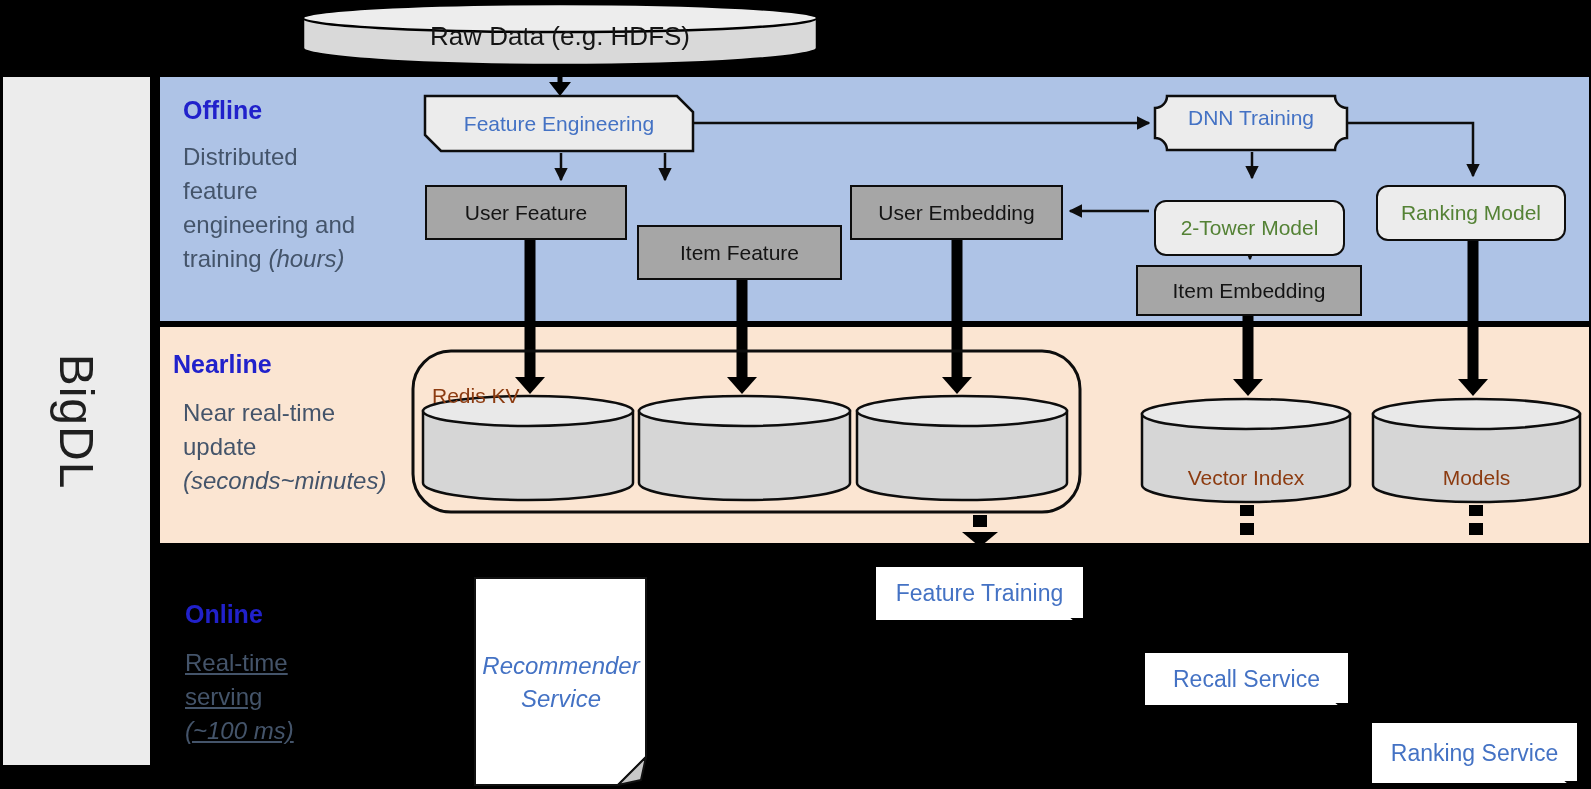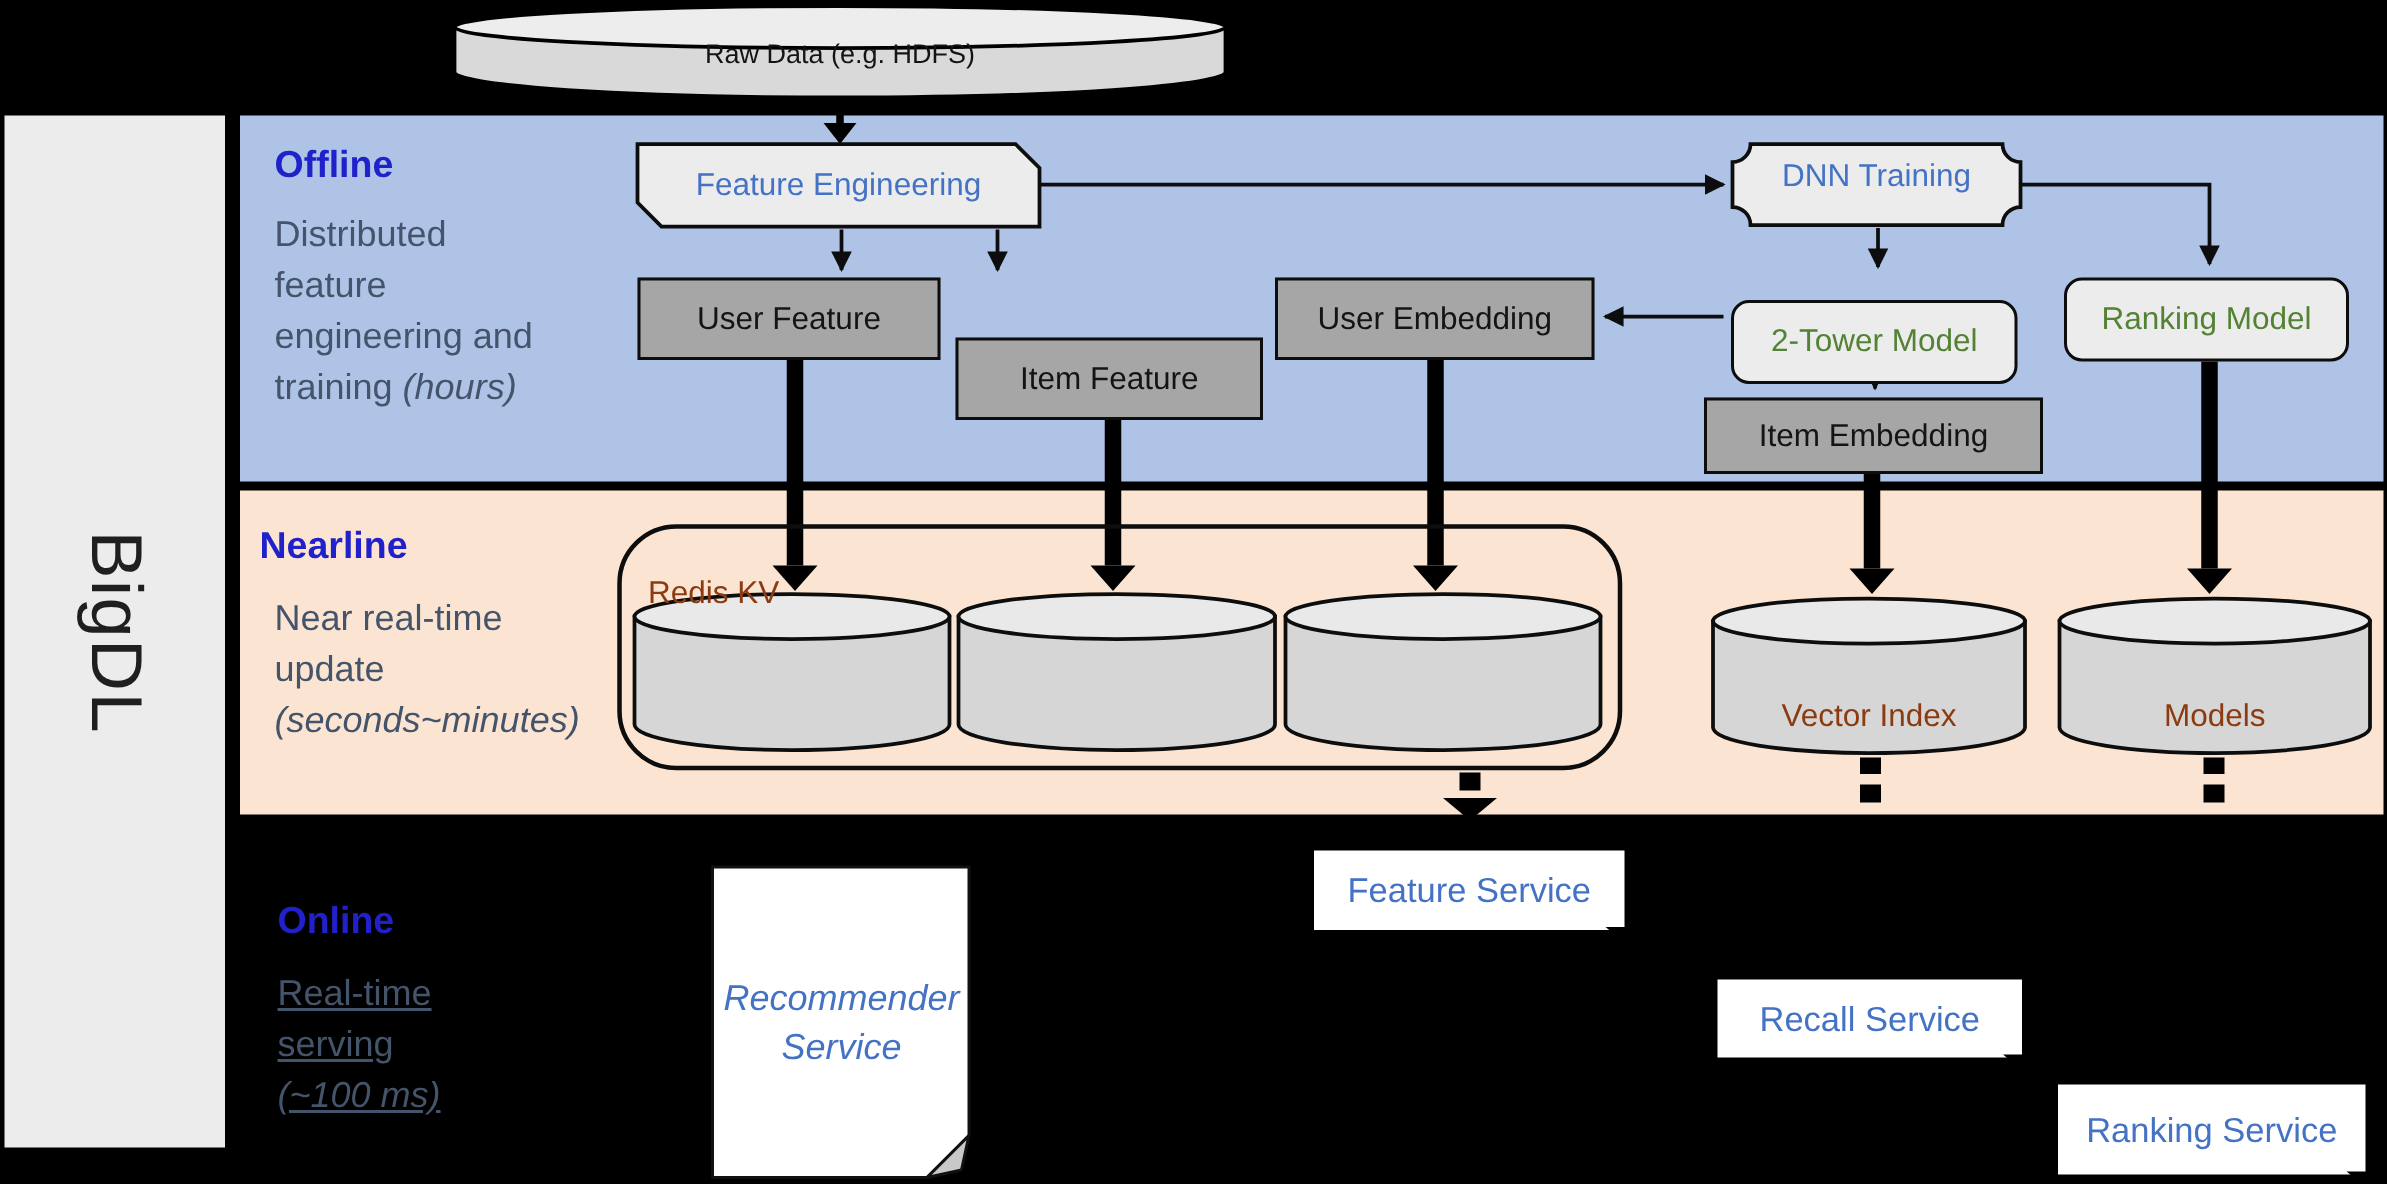--- a/index.html
+++ b/index.html
@@ -120,21 +120,21 @@
       <rect x="1469" y="505" width="14" height="11" fill="#000"></rect>
       <rect x="1469" y="523" width="14" height="12" fill="#000"></rect>
     </g>
 
     <g>
       <path d="M475,578 H646 V757 L618,785 H475 Z" fill="#ffffff" stroke="#111" stroke-width="2"></path>
       <path d="M646,757 L618,785 L641,780 Z" fill="#c8c8c8" stroke="#111" stroke-width="2" stroke-linejoin="round"></path>
     </g>
   </svg>
 
-  <div class="abs center" style="left:303px;top:14px;width:514px;height:44px;font-size:18px;color:#141414;font-weight:500;">Raw Data (e.g. HDFS)</div>
+  <div class="abs center" style="left:303px;top:14px;width:514px;height:44px;font-size:26px;color:#141414;font-weight:500;">Raw Data (e.g. HDFS)</div>
 
   <div class="abs sec-title" style="left:183px;top:96px;">Offline</div>
   <div class="abs sec-desc" style="left:183px;top:140px;width:255px;">
     <div>Distributed</div>
     <div>feature</div>
     <div>engineering and</div>
     <div>
       <span>training</span>
       <span class="it">(hours)</span>
     </div>
@@ -165,17 +165,17 @@
 
   <div class="abs sec-title" style="left:185px;top:600px;">Online</div>
   <div class="abs sec-desc" style="left:185px;top:646px;width:240px;text-decoration:underline;">
     <div>Real-time</div>
     <div>serving</div>
     <div class="it">(~100 ms)</div>
   </div>
 
   <div class="abs center doc-label" style="left:481px;top:578px;width:160px;height:207px;font-style:italic;">Recommender Service</div>
 
-  <div class="service center" style="left:876px;top:567px;width:207px;height:53px;">Feature Service</div>
+  <div class="service center" style="left:876px;top:567px;width:207px;height:53px;">Feature Training</div>
   <div class="service center" style="left:1145px;top:653px;width:203px;height:52px;">Recall Service</div>
   <div class="service center" style="left:1372px;top:723px;width:205px;height:60px;">Ranking Service</div>
 
 </div>
 
 </body></html>

